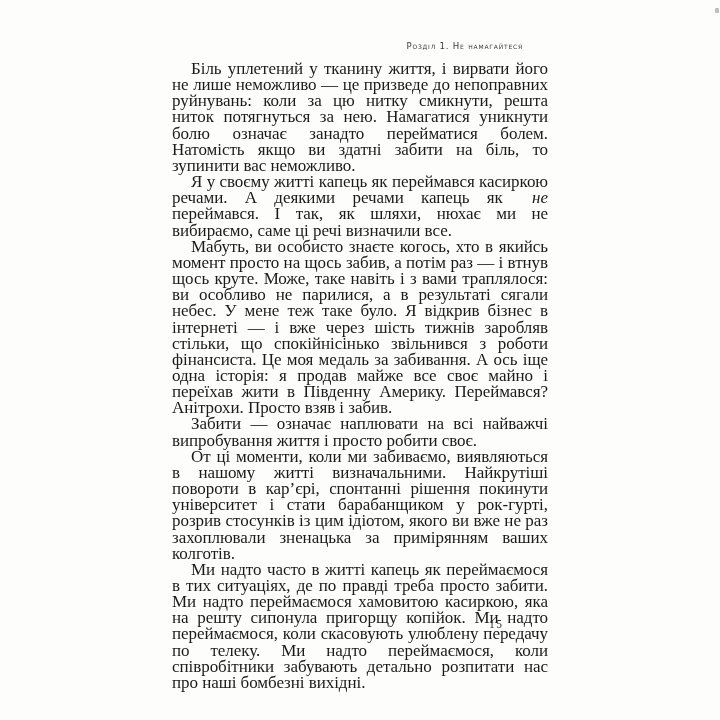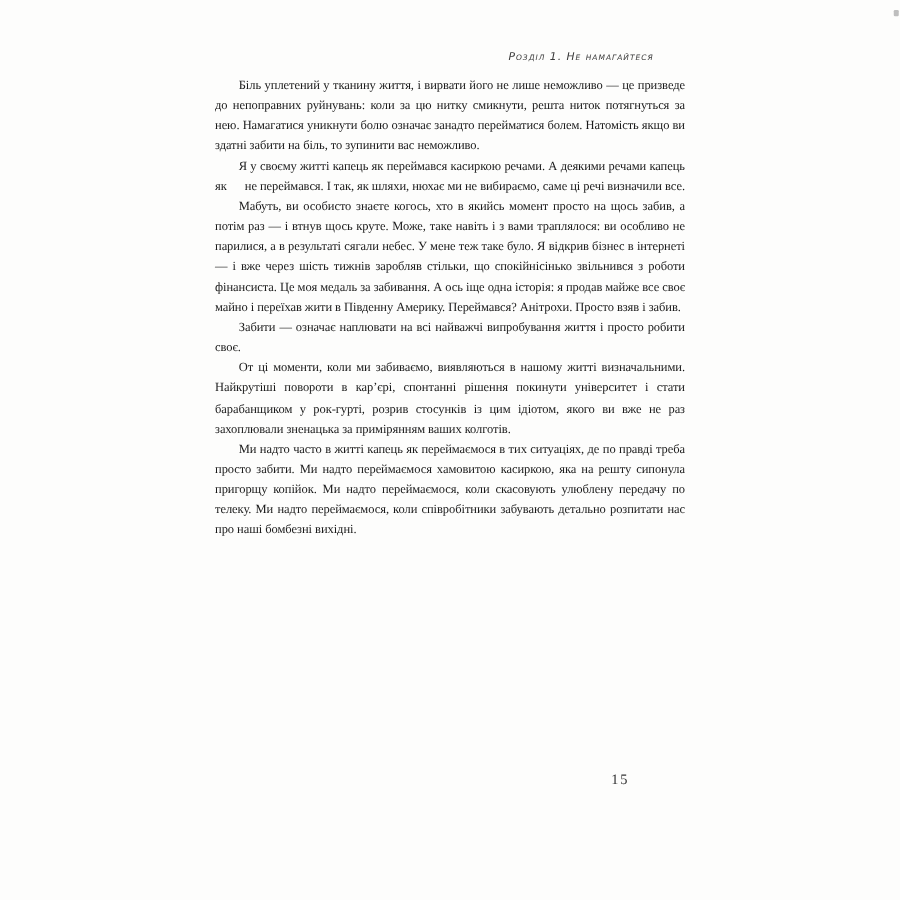--- a/index.html
+++ b/index.html
@@ -22,40 +22,40 @@
   .running-head{
     position:absolute;
     top:41px;
     right:197px;
     font-family:"DejaVu Sans", sans-serif;
     font-size:8.6px;
     font-variant:small-caps;
     letter-spacing:0.8px;
     color:var(--muted);
     white-space:nowrap;
-    font-style:italic;
   }
   .text-block{
     position:absolute;
     left:172px;
     top:61px;
     width:376px;
     text-align:justify;
     font-family:"Liberation Serif", serif;
-    font-size:10px;
+    font-size:17px;
     line-height:16.15px;
     color:var(--ink);
     letter-spacing:-0.05px;
   }
   .text-block p{
     margin:0;
     padding:0;
     text-indent:19px;
   }
   .text-block .i{
+    font-style:italic;
     margin-left:12px;
   }
   .page-number{
     position:absolute;
     left:489px;
     top:618px;
     font-family:Liberation Serif, serif;
     font-size:11.5px;
     letter-spacing:1.5px;
     color:#333333;

